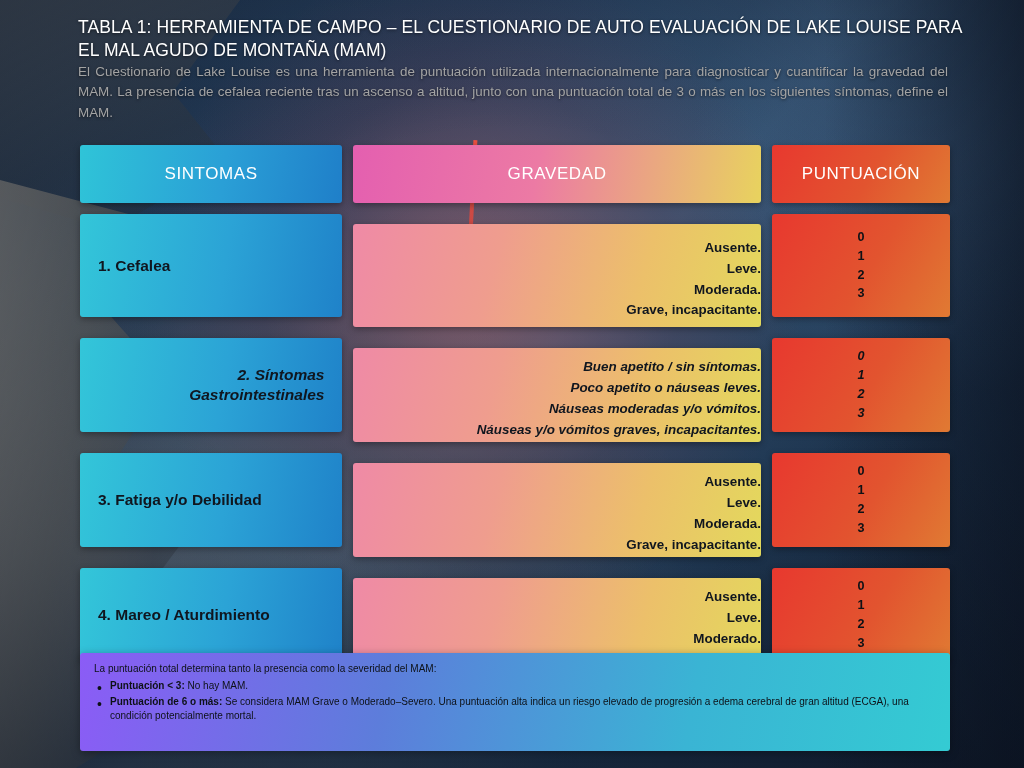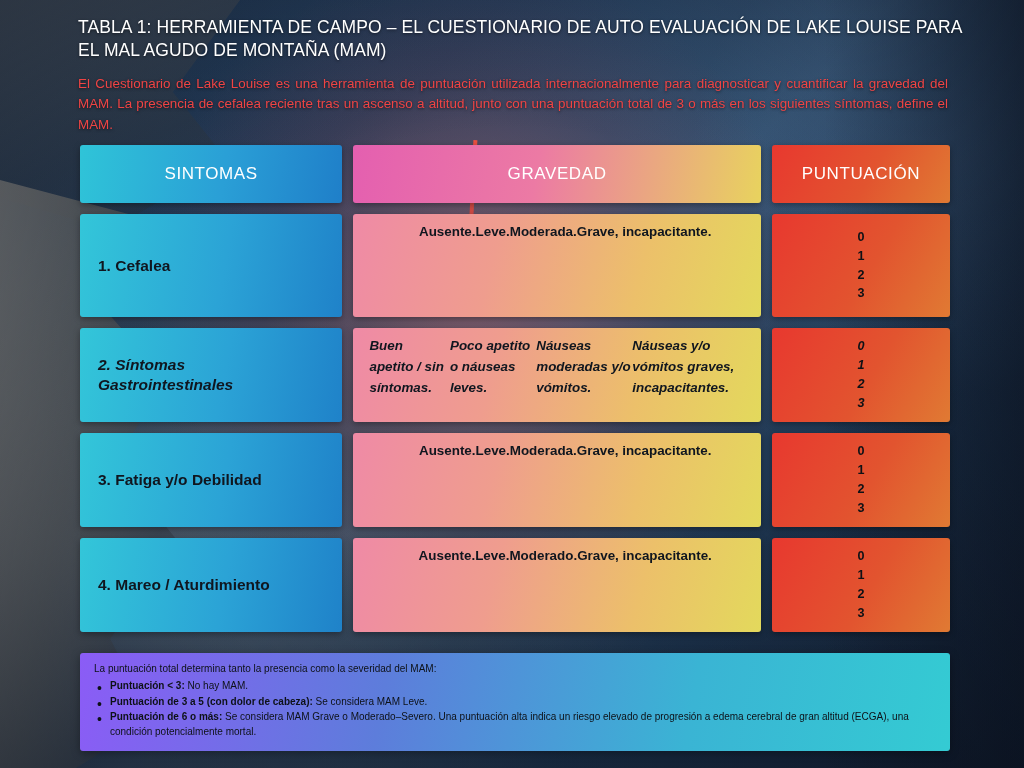--- a/index.html
+++ b/index.html
@@ -54,33 +54,33 @@
 
   .title {
     position: absolute; left: 78px; top: 16px; width: 900px;
     color: #ffffff;
     font-size: 17.5px; font-weight: normal; line-height: 1.32;
     letter-spacing: 0.1px;
     text-shadow: 0 1px 3px rgba(0,0,0,0.55);
   }
 
   .intro {
-    position: absolute; left: 78px; top: 74px; width: 870px;
-    color: #ef4444;
+    position: absolute; left: 78px; top: 62px; width: 870px;
+    color: #a3a3a3;
     font-size: 13.4px; line-height: 1.52;
     text-align: justify;
     text-shadow: 0 1px 3px rgba(0,0,0,0.6);
   }
 
   
   .table { position: absolute; left: 80px; top: 145px; width: 870px; }
 
   .row { display: flex; gap: 11px; margin-bottom: 11px; }
 
-  .cell { border-radius: 3px; box-shadow: 0 2px 6px rgba(0,0,0,0.35); }
+  .cell { border-radius: 3px; box-shadow: 0 2px 6px rgba(0,0,0,0.35); text-align: right; }
 
   .col-sym  { width: 265px; }
   .col-sev  { width: 412px; }
   .col-pun  { width: 180px; }
 
   
   .hdr {
     height: 58px;
     display: flex; align-items: center; justify-content: center;
     color: #ffffff; font-size: 17px; letter-spacing: 0.6px;
@@ -90,24 +90,25 @@
   .hdr-pun { background: linear-gradient(120deg, #e8382f 0%, #e2542f 55%, #e07a33 100%); }
 
   
   .sym {
     display: flex; align-items: center;
     padding: 16px 18px;
     color: #10161f; font-size: 15.5px; font-weight: bold; line-height: 1.28;
     background: linear-gradient(100deg, #33c6d9 0%, #2ba3d6 55%, #1f82c9 100%);
   }
   .sev {
-    display: flex; flex-direction: row; justify-content: center;
+    display: flex; flex-direction: column; justify-content: center;
     padding: 8px 0 0 16px;
     color: #10161f; font-size: 13.4px; font-weight: bold; line-height: 1.55;
     background: linear-gradient(105deg, #ef8aa6 0%, #ef9d8e 35%, #ecc06a 70%, #e3d95c 100%);
+    margin-top: 10px;
   }
   .pun {
     display: flex; flex-direction: column; align-items: center; justify-content: center;
     color: #0e1116; font-size: 12.6px; font-weight: bold; line-height: 1.5;
     background: linear-gradient(120deg, #e8382f 0%, #e2542f 55%, #e07a33 100%);
   }
 
   .h-1 { height: 103px; }
   .h-2 { height: 94px; font-style: italic; }
   .h-3 { height: 94px; }
@@ -220,21 +221,18 @@
 
   </div>
 
   <div class="footer">
     <div class="footer-lead">La puntuación total determina tanto la presencia como la severidad del MAM:</div>
     <ul>
       <li>
         <b>Puntuación &lt; 3:</b><span> No hay MAM.</span>
       </li>
       <li>
-        <b>Puntuación de 3 a 5 (con dolor de cabeza):</b><span> Se considera MAM Leve.</span>
-      </li>
-      <li>
         <b>Puntuación de 6 o más:</b><span> Se considera MAM Grave o Moderado–Severo. Una puntuación alta indica un riesgo elevado de progresión a edema cerebral de gran altitud (ECGA), una condición potencialmente mortal.</span>
       </li>
     </ul>
   </div>
 
 </div>
 
 </body></html>

